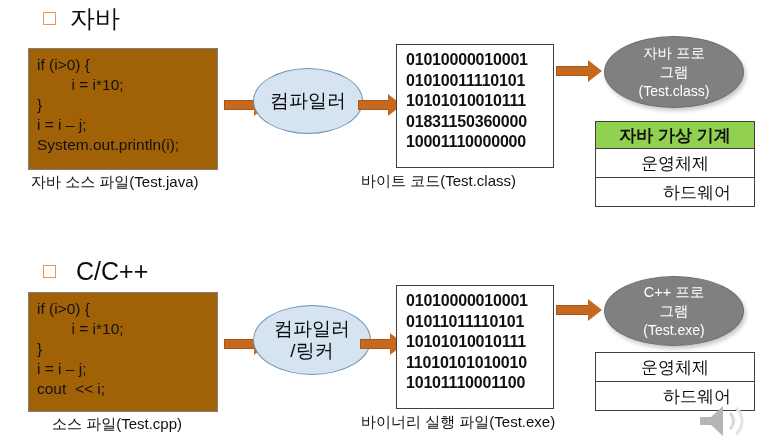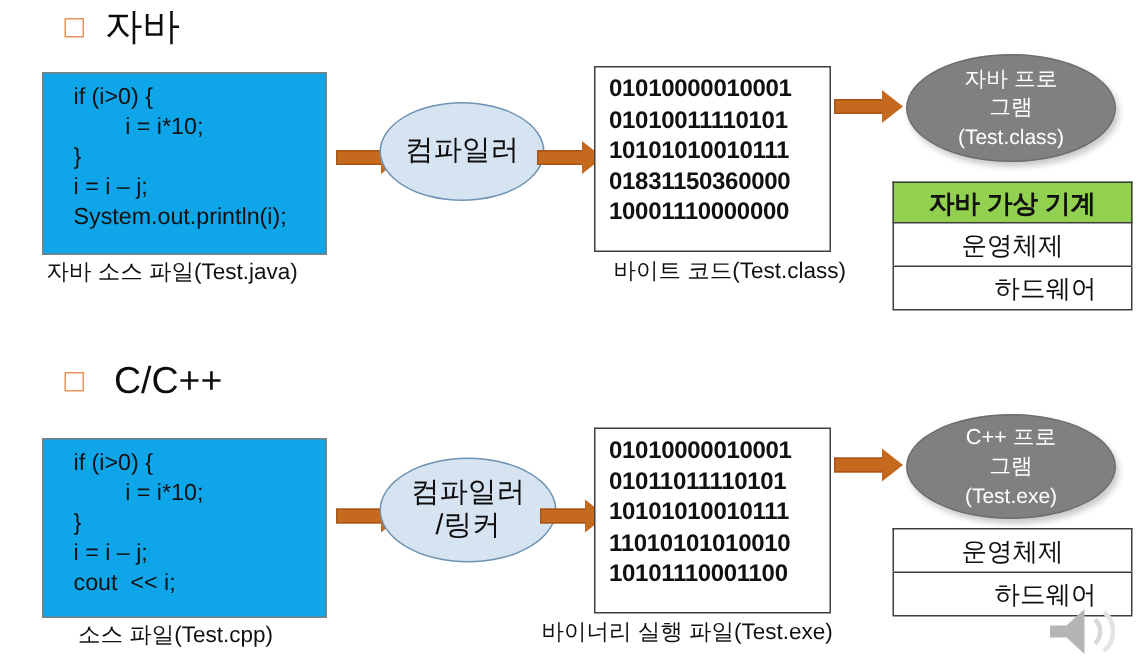--- a/index.html
+++ b/index.html
@@ -39,23 +39,23 @@
     line-height: 1;
     color: #0d0d0d;
     letter-spacing: 0px;
     white-space: nowrap;
   }
 
   
   .code-box {
     position: absolute;
     border: 1.6px solid #7f7f7f;
-    background: #0ea5e9;
-    box-sizing: border-box;
-    padding: 6px 8px 4px 20px;
+    background: #a16207;
+    box-sizing: border-box;
+    padding: 6px 8px 4px 8px;
   }
   .code-line {
     font-size: 15.5px;
     line-height: 20px;
     white-space: pre;
     color: #111111;
     font-family: "Liberation Sans", "DejaVu Sans", sans-serif;
   }
 
   
@@ -206,42 +206,42 @@
   </div>
 
   <div class="bin-box" style="left:396px; top:44px; width:158px; height:124px;">
     <div class="bin-line">01010000010001</div>
     <div class="bin-line">01010011110101</div>
     <div class="bin-line">10101010010111</div>
     <div class="bin-line">01831150360000</div>
     <div class="bin-line">10001110000000</div>
   </div>
 
-  <div class="caption" style="left:361px; top:171px;margin-left:48px;">바이트 코드(Test.class)</div>
+  <div class="caption" style="left:361px; top:171px;">바이트 코드(Test.class)</div>
 
   <div class="arrow" style="left:556px; top:60px; width:48px;">
     <div class="shaft" style="width:34px;"></div>
     <div class="head" style="left:32px;"></div>
   </div>
 
   <div class="ellipse ellipse-gray" style="left:604px; top:36px; width:140px; height:72px;">
     <span style="display:block;">
       <span style="display:block;">자바 프로</span>
       <span style="display:block;">그램</span>
       <span class="small" style="display:block;">(Test.class)</span>
     </span>
   </div>
 
   <div class="stack" style="left:595px; top:121px; width:160px;">
     <div class="stack-row jvm" style="height:27px;">자바 가상 기계</div>
     <div class="stack-row" style="height:29px;">운영체제</div>
     <div class="stack-row" style="height:30px;">하드웨어</div>
   </div>
 
-  <div class="bullet-row" style="left:43px; top:242px;gap:20px;">
+  <div class="bullet-row" style="left:43px; top:259px;gap:20px;">
     <span class="bullet-square"></span>
     <span class="bullet-text">C/C++</span>
   </div>
 
   <div class="code-box" style="left:28px; top:292px; width:190px; height:120px;">
     <div class="code-line">if (i&gt;0) {</div>
     <div class="code-line">        i = i*10;</div>
     <div class="code-line">}</div>
     <div class="code-line">i = i – j;</div>
     <div class="code-line">cout  &lt;&lt; i;</div>

